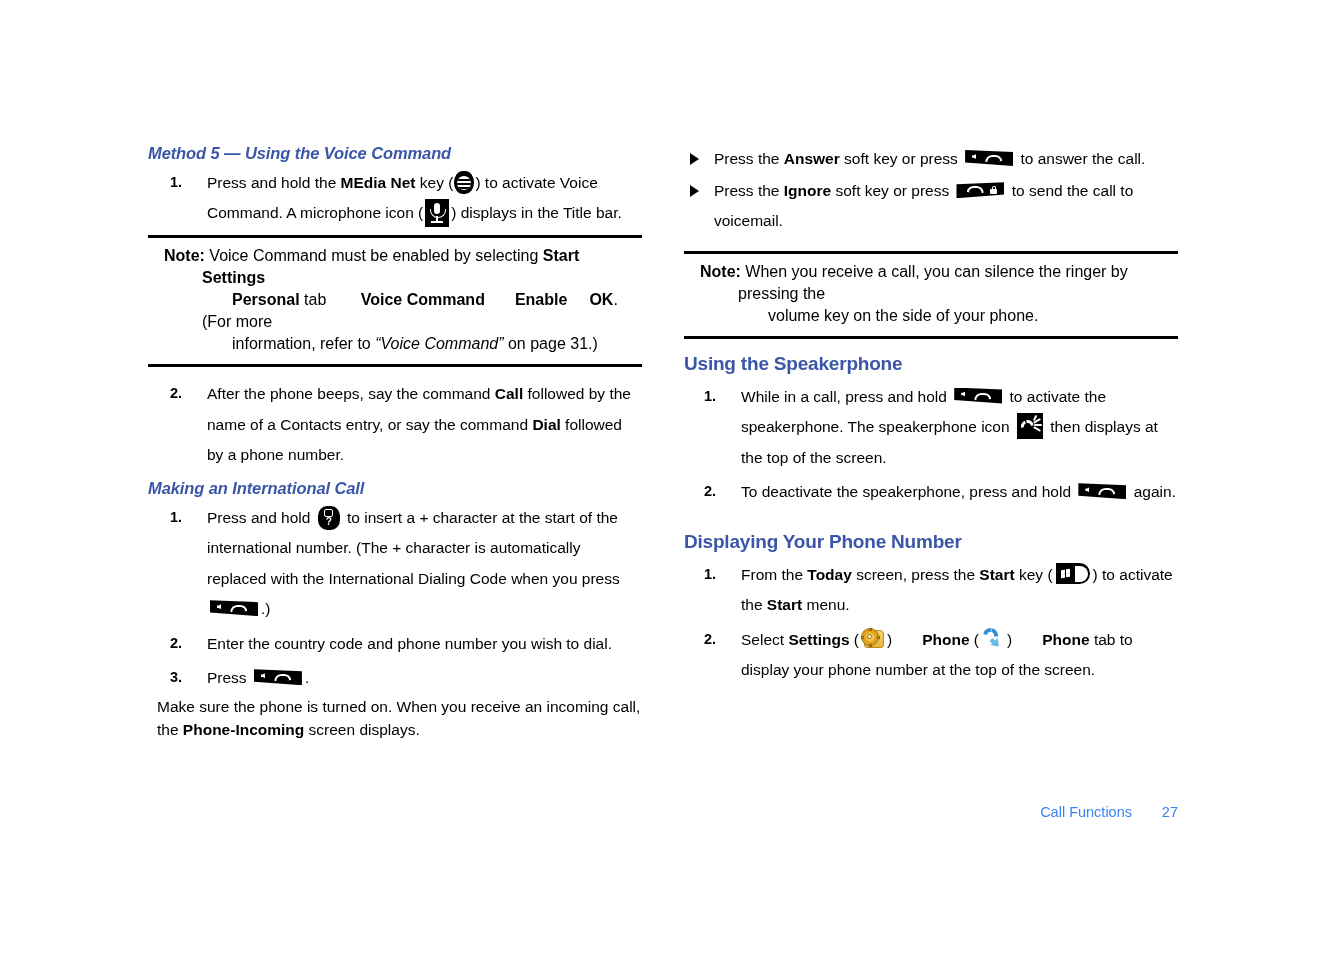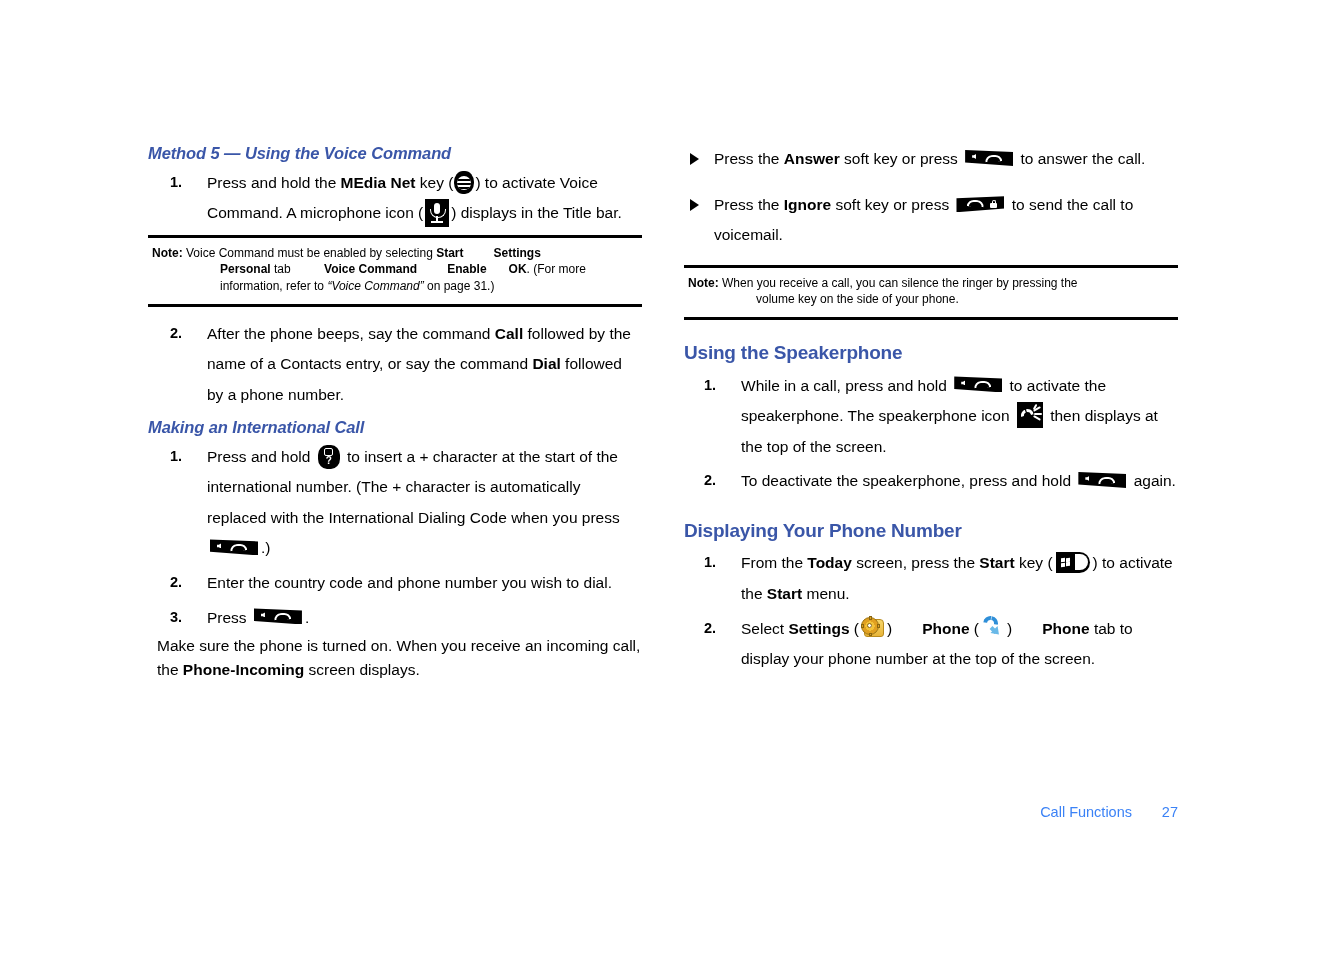--- a/index.html
+++ b/index.html
@@ -100,25 +100,25 @@
   i, .i { font-style: italic; }
 
   
   .note-box {
     border-top: 3px solid #000;
     border-bottom: 3px solid #000;
     padding: 7px 0 9px 0;
     margin: 6px 0 12px 0;
   }
   .note-box .note-inner {
-    font-size: 12px;
+    font-size: 16px;
     line-height: 1.38;
     padding-left: 38px;
     text-indent: -38px;
-    margin-left: 4px;
+    margin-left: 16px;
   }
   .note-box .note-inner .cont {
     display: block;
     text-indent: 0;
     padding-left: 0;
   }
   .note-lbl { font-weight: bold; }
   .gap-arrow { display: inline-block; width: 30px; }
   .gap-arrow-sm { display: inline-block; width: 22px; }
 
@@ -526,33 +526,33 @@
     <p class="body-para"><span>Make sure the phone is turned on. When you receive an incoming call, the </span><b>Phone-Incoming</b><span> screen displays.</span></p>
 
   </div>
 
   <div class="col col-right">
 
     <ul class="bullets">
       <li>
         <span class="tri"></span><span>Press the </span><b>Answer</b><span> soft key or press </span><span class="ico ico-sendkey"><span class="body"></span><span class="spk"></span><span class="hs"></span></span><span> to answer the call.</span>
       </li>
-      <li style="margin-top:16px">
+      <li style="margin-top:2px">
         <span class="tri"></span><span>Press the </span><b>Ignore</b><span> soft key or press </span><span class="ico ico-endkey"><span class="body"></span><span class="hs"></span><span class="lock"></span></span><span> to send the call to voicemail.</span>
       </li>
     </ul>
 
     <div class="note-box" style="margin-top:14px">
       <div class="note-inner">
         <span class="note-lbl">Note:</span><span> When you receive a call, you can silence the ringer by pressing the</span>
         <span class="cont"><span style="display:inline-block;width:30px"></span><span>volume key on the side of your phone.</span></span>
       </div>
     </div>
 
-    <h2 class="section-head" style="margin-top:22px">Using the Speakerphone</h2>
+    <h2 class="section-head" style="margin-top:14px">Using the Speakerphone</h2>
 
 
     <ol class="steps narrow">
       <li>
         <span class="num">1.</span><span>While in a call, press and hold </span><span class="ico ico-sendkey"><span class="body"></span><span class="spk"></span><span class="hs"></span></span><span> to activate the speakerphone. The speakerphone icon </span><span class="ico ico-speaker"><span class="hs2"></span><span class="wv w1"></span><span class="wv w2"></span><span class="wv w3"></span><span class="wv w4"></span></span><span> then displays at the top of the screen.</span>
       </li>
       <li style="margin-top:4px">
         <span class="num">2.</span><span>To deactivate the speakerphone, press and hold </span><span class="ico ico-sendkey"><span class="body"></span><span class="spk"></span><span class="hs"></span></span><span> again.</span>
       </li>
     </ol>

